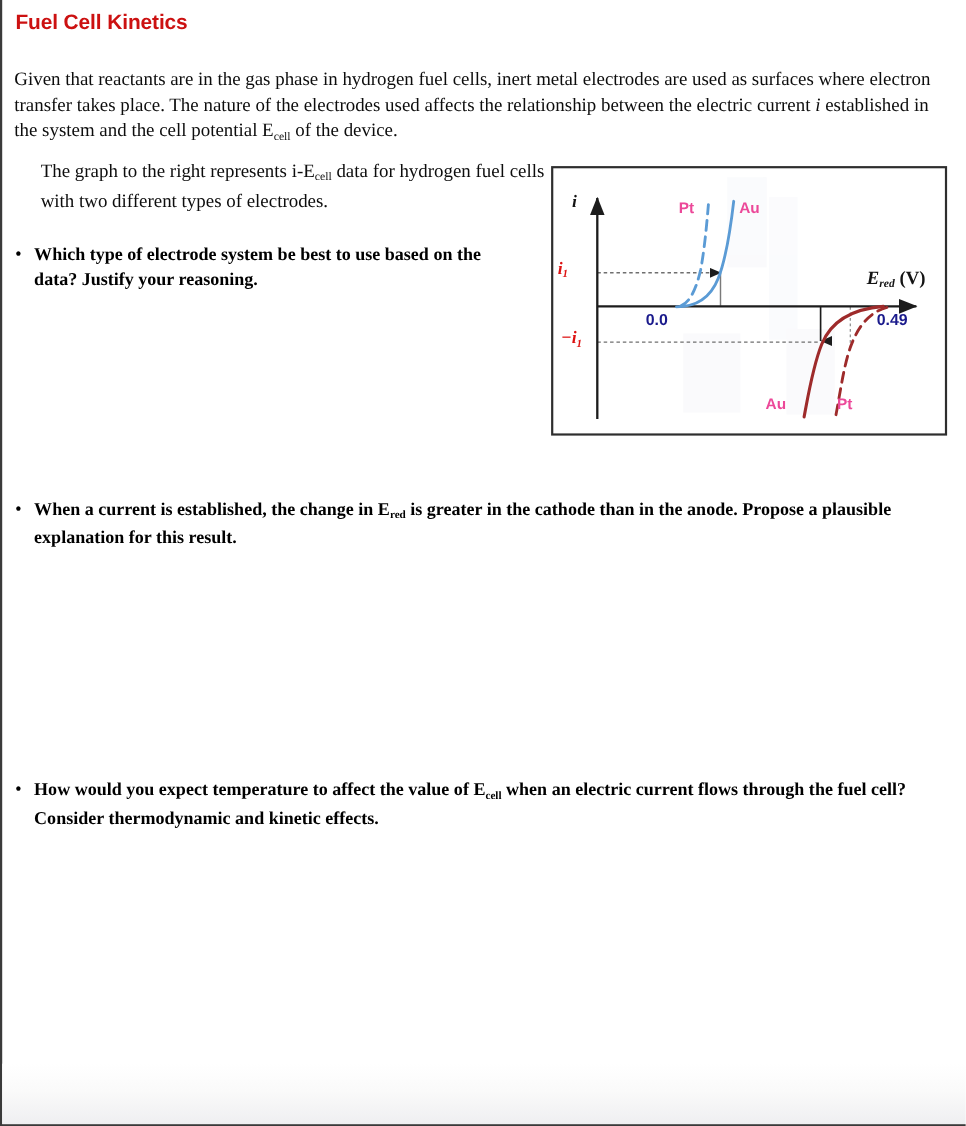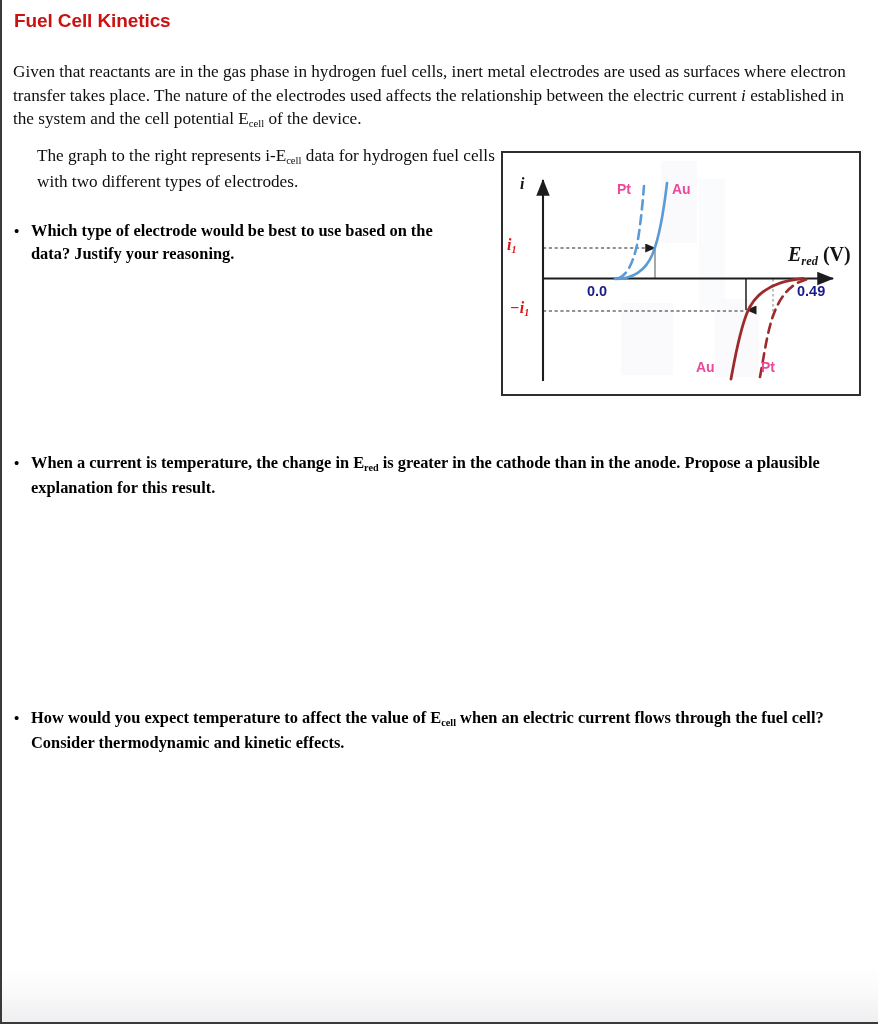--- a/index.html
+++ b/index.html
@@ -144,21 +144,21 @@
   .lbl-cur-red {
     color: #dd1111;
     font-family: "Liberation Serif", "DejaVu Serif", serif;
     font-style: italic;
     font-weight: bold;
     font-size: 16px;
   }
   .lbl-ered {
     color: #141414;
     font-family: "Liberation Serif", "DejaVu Serif", serif;
-    font-size: 20px;
+    font-size: 17px;
     text-align: right;
   }
   .lbl-ered i { font-style: italic; }
   .lbl-ered sub { font-style: italic; font-weight: bold; }
 </style>
 </head>
 <body>
 
 <div id="page-edge-left"></div>
 <div id="page-foot"></div>
@@ -167,26 +167,26 @@
 <div id="content">
 
   <div class="doc-title">Fuel Cell Kinetics</div>
 
   <div class="para" id="intro-para"><span>Given that reactants are in the gas phase in hydrogen fuel cells, inert metal electrodes are used as surfaces where electron transfer takes place. The nature of the electrodes used affects the relationship between the electric current </span><span class="ital">i</span><span> established in the system and the cell potential E</span><sub>cell</sub><span> of the device.</span></div>
 
   <div class="para" id="graph-intro-para"><span>The graph to the right represents i-E</span><sub>cell</sub><span> data for hydrogen fuel cells with two different types of electrodes.</span></div>
 
   <div class="bullet-row" id="bullet-1">
     <span class="bullet-dot">•</span>
-    <span class="bullet-text"><span>Which type of electrode would be best to use based on the data? Justify your reasoning.</span><sub></sub><span></span></span>
+    <span class="bullet-text"><span>Which type of electrode system be best to use based on the data? Justify your reasoning.</span><sub></sub><span></span></span>
   </div>
 
   <div class="bullet-row" id="bullet-2">
     <span class="bullet-dot">•</span>
-    <span class="bullet-text"><span>When a current is temperature, the change in E</span><sub>red</sub><span> is greater in the cathode than in the anode. Propose a plausible explanation for this result.</span></span>
+    <span class="bullet-text"><span>When a current is established, the change in E</span><sub>red</sub><span> is greater in the cathode than in the anode. Propose a plausible explanation for this result.</span></span>
   </div>
 
   <div class="bullet-row" id="bullet-3">
     <span class="bullet-dot">•</span>
     <span class="bullet-text"><span>How would you expect temperature to affect the value of E</span><sub>cell</sub><span> when an electric current flows through the fuel cell? Consider thermodynamic and kinetic effects.</span></span>
   </div>
 
   <div id="figure">
 
     <svg width="356" height="241" viewBox="0 0 356 241">

